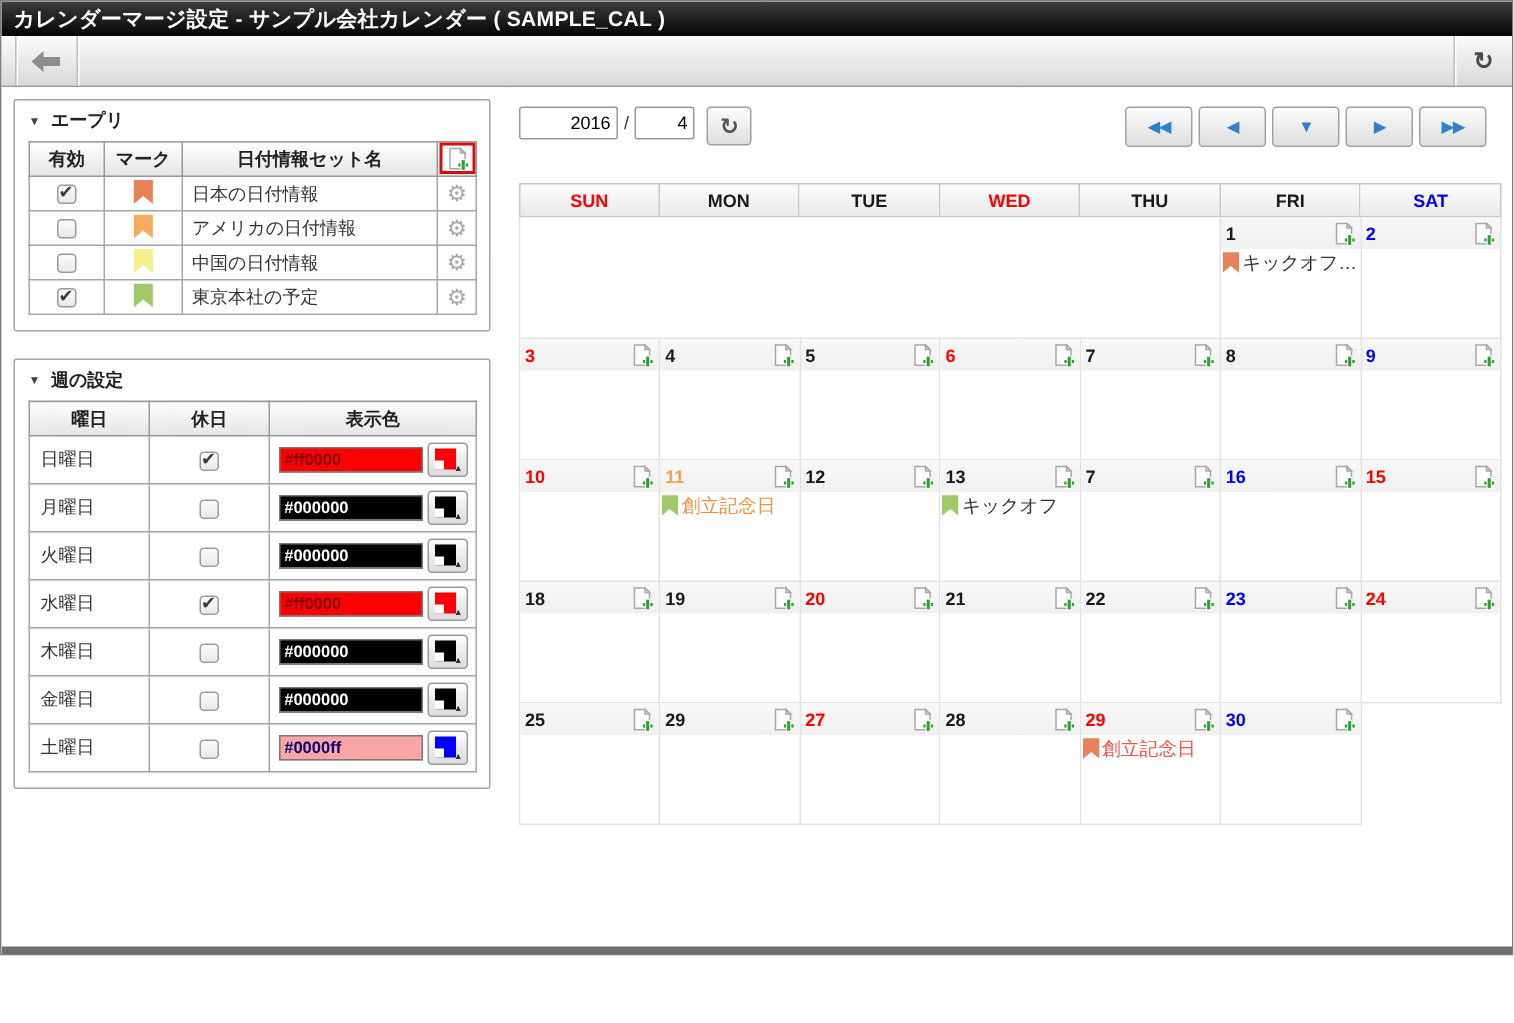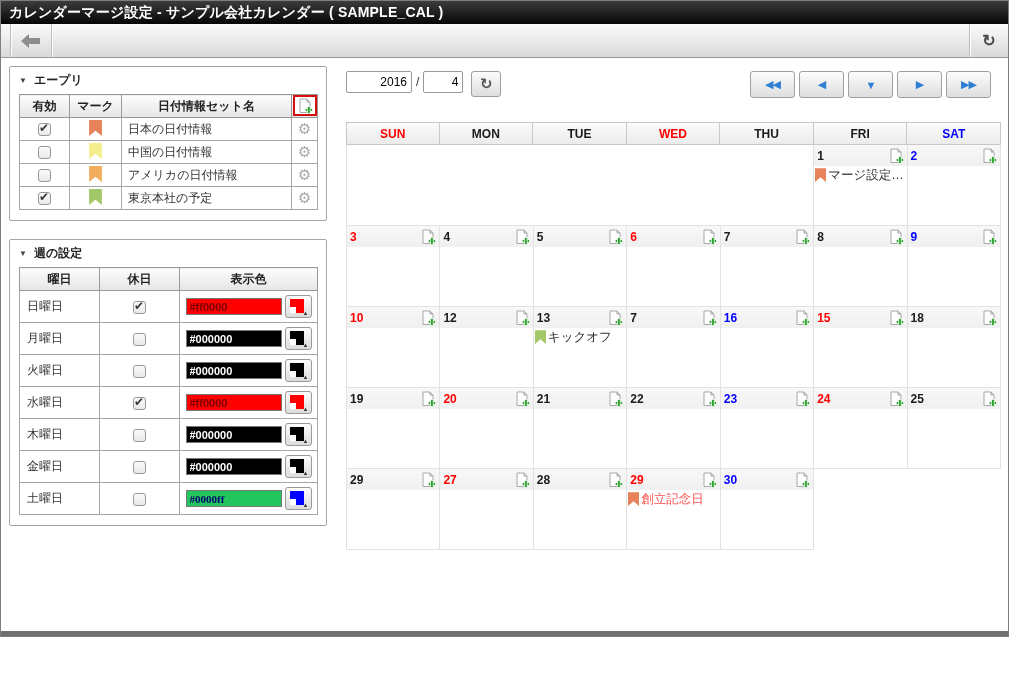--- a/index.html
+++ b/index.html
@@ -165,31 +165,31 @@
                 <td class="col-en c"><span class="checkbox checked"></span></td>
                 <td class="col-mk c"><span style="line-height:0"><svg width="13" height="16" viewBox="0 0 12 15">
                       <path d="M0 0 H12 V15 L6 10 L0 15 Z" fill="#e8825a"></path>
                     </svg></span></td>
                 <td class="col-nm name">日本の日付情報</td>
                 <td class="col-ic c"><button class="gear-btn">⚙</button></td>
               </tr>
               <tr>
                 <td class="col-en c"><span class="checkbox "></span></td>
                 <td class="col-mk c"><span style="line-height:0"><svg width="13" height="16" viewBox="0 0 12 15">
+                      <path d="M0 0 H12 V15 L6 10 L0 15 Z" fill="#f2ae5e"></path>
+                    </svg></span></td>
+                <td class="col-nm name">アメリカの日付情報</td>
+                <td class="col-ic c"><button class="gear-btn">⚙</button></td>
+              </tr>
+              <tr>
+                <td class="col-en c"><span class="checkbox "></span></td>
+                <td class="col-mk c"><span style="line-height:0"><svg width="13" height="16" viewBox="0 0 12 15">
                       <path d="M0 0 H12 V15 L6 10 L0 15 Z" fill="#f4ee8c"></path>
                     </svg></span></td>
                 <td class="col-nm name">中国の日付情報</td>
-                <td class="col-ic c"><button class="gear-btn">⚙</button></td>
-              </tr>
-              <tr>
-                <td class="col-en c"><span class="checkbox "></span></td>
-                <td class="col-mk c"><span style="line-height:0"><svg width="13" height="16" viewBox="0 0 12 15">
-                      <path d="M0 0 H12 V15 L6 10 L0 15 Z" fill="#f2ae5e"></path>
-                    </svg></span></td>
-                <td class="col-nm name">アメリカの日付情報</td>
                 <td class="col-ic c"><button class="gear-btn">⚙</button></td>
               </tr>
               <tr>
                 <td class="col-en c"><span class="checkbox checked"></span></td>
                 <td class="col-mk c"><span style="line-height:0"><svg width="13" height="16" viewBox="0 0 12 15">
                       <path d="M0 0 H12 V15 L6 10 L0 15 Z" fill="#a3c869"></path>
                     </svg></span></td>
                 <td class="col-nm name">東京本社の予定</td>
                 <td class="col-ic c"><button class="gear-btn">⚙</button></td>
               </tr>
@@ -280,21 +280,21 @@
                       <span class="pb-swatch" style="background:#000000"></span>
                       <span class="pb-notch"></span>
                       <span class="pb-arrow">▲</span>
                     </button>
                   </span></td>
               </tr>
               <tr>
                 <td class="col-day dayname">土曜日</td>
                 <td class="col-hol c"><span class="checkbox "></span></td>
                 <td class="col-col c"><span class="colorwrap">
-                    <input class="colorfield" value="#0000ff" style="background: #22c55e; color: rgb(0, 0, 110); font-family: Liberation Serif, serif;">
+                    <input class="colorfield" value="#0000ff" style="background: #fca5a5; color: rgb(0, 0, 110);">
                     <button class="pickerbtn">
                       <span class="pb-swatch" style="background:#0000ff"></span>
                       <span class="pb-notch"></span>
                       <span class="pb-arrow">▲</span>
                     </button>
                   </span></td>
               </tr>
             </tbody>
         </table>
       </section>
@@ -351,21 +351,21 @@
     <rect x="8.2" y="10.6" width="7.3" height="2.8"></rect>
                       <rect x="10.4" y="8.4" width="2.8" height="7.2"></rect>
   </g>
                   </svg></button>
               </div>
               <div class="events">
                 <div class="event">
                   <span style="line-height:0"><svg width="11" height="14" viewBox="0 0 12 15">
                       <path d="M0 0 H12 V15 L6 10 L0 15 Z" fill="#e8825a"></path>
                     </svg></span>
-                  <span style="color:#333333">マージ設定…</span>
+                  <span style="color:#333333">キックオフ…</span>
                 </div>
               </div>
             </div>
             <div class="daycell">
               <div class="day-head">
                 <span class="day-num" style="color:#0000ff">2</span>
                 <button class="day-add"><svg width="16" height="16" viewBox="0 0 16 16">
   <path d="M3 1 H10 L13 4 V14.5 H3 Z" fill="#fdfdfd" stroke="#a8a8a8"></path>
   <path d="M10 1 L13 4 H10 Z" fill="#e2e2e2" stroke="#a8a8a8"></path>
   <g fill="#2fa12f" stroke="#fff" stroke-width="0.7">
@@ -480,20 +480,41 @@
                 <button class="day-add"><svg width="16" height="16" viewBox="0 0 16 16">
   <path d="M3 1 H10 L13 4 V14.5 H3 Z" fill="#fdfdfd" stroke="#a8a8a8"></path>
   <path d="M10 1 L13 4 H10 Z" fill="#e2e2e2" stroke="#a8a8a8"></path>
   <g fill="#2fa12f" stroke="#fff" stroke-width="0.7">
     <rect x="8.2" y="10.6" width="7.3" height="2.8"></rect>
                       <rect x="10.4" y="8.4" width="2.8" height="7.2"></rect>
   </g>
                   </svg></button>
               </div>
               <div class="events"></div>
+            </div>
+            <div class="daycell">
+              <div class="day-head">
+                <span class="day-num" style="color:#f0a14f">11</span>
+                <button class="day-add"><svg width="16" height="16" viewBox="0 0 16 16">
+  <path d="M3 1 H10 L13 4 V14.5 H3 Z" fill="#fdfdfd" stroke="#a8a8a8"></path>
+  <path d="M10 1 L13 4 H10 Z" fill="#e2e2e2" stroke="#a8a8a8"></path>
+  <g fill="#2fa12f" stroke="#fff" stroke-width="0.7">
+    <rect x="8.2" y="10.6" width="7.3" height="2.8"></rect>
+                      <rect x="10.4" y="8.4" width="2.8" height="7.2"></rect>
+  </g>
+                  </svg></button>
+              </div>
+              <div class="events">
+                <div class="event">
+                  <span style="line-height:0"><svg width="11" height="14" viewBox="0 0 12 15">
+                      <path d="M0 0 H12 V15 L6 10 L0 15 Z" fill="#a3c869"></path>
+                    </svg></span>
+                  <span style="color:#f0913f">創立記念日</span>
+                </div>
+              </div>
             </div>
             <div class="daycell">
               <div class="day-head">
                 <span class="day-num" style="color:#1a1a1a">12</span>
                 <button class="day-add"><svg width="16" height="16" viewBox="0 0 16 16">
   <path d="M3 1 H10 L13 4 V14.5 H3 Z" fill="#fdfdfd" stroke="#a8a8a8"></path>
   <path d="M10 1 L13 4 H10 Z" fill="#e2e2e2" stroke="#a8a8a8"></path>
   <g fill="#2fa12f" stroke="#fff" stroke-width="0.7">
     <rect x="8.2" y="10.6" width="7.3" height="2.8"></rect>
                       <rect x="10.4" y="8.4" width="2.8" height="7.2"></rect>

